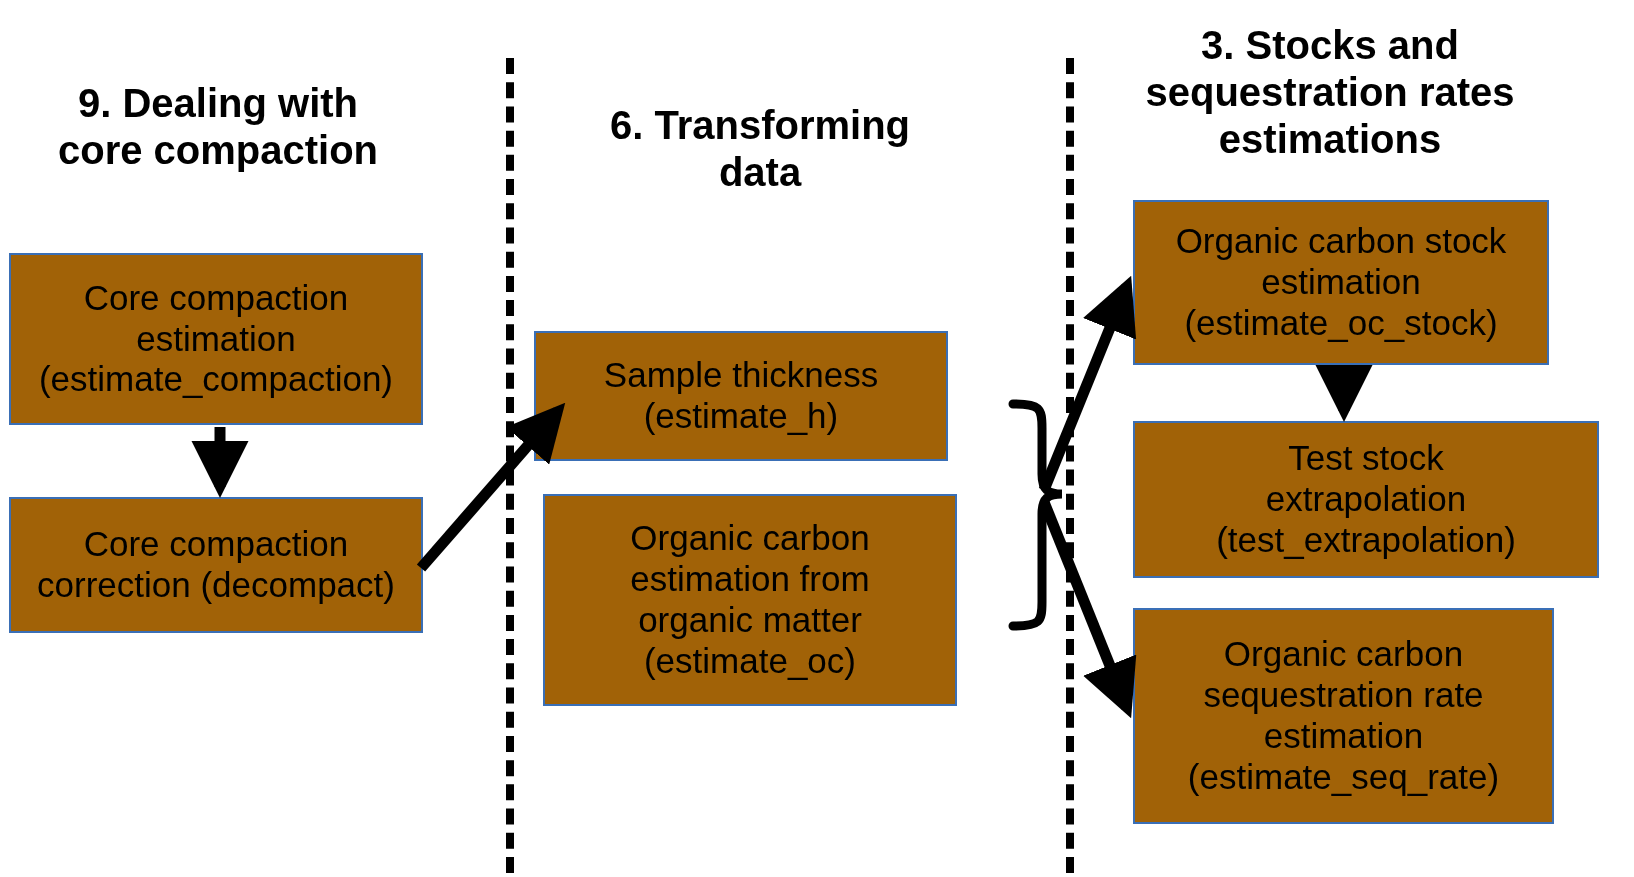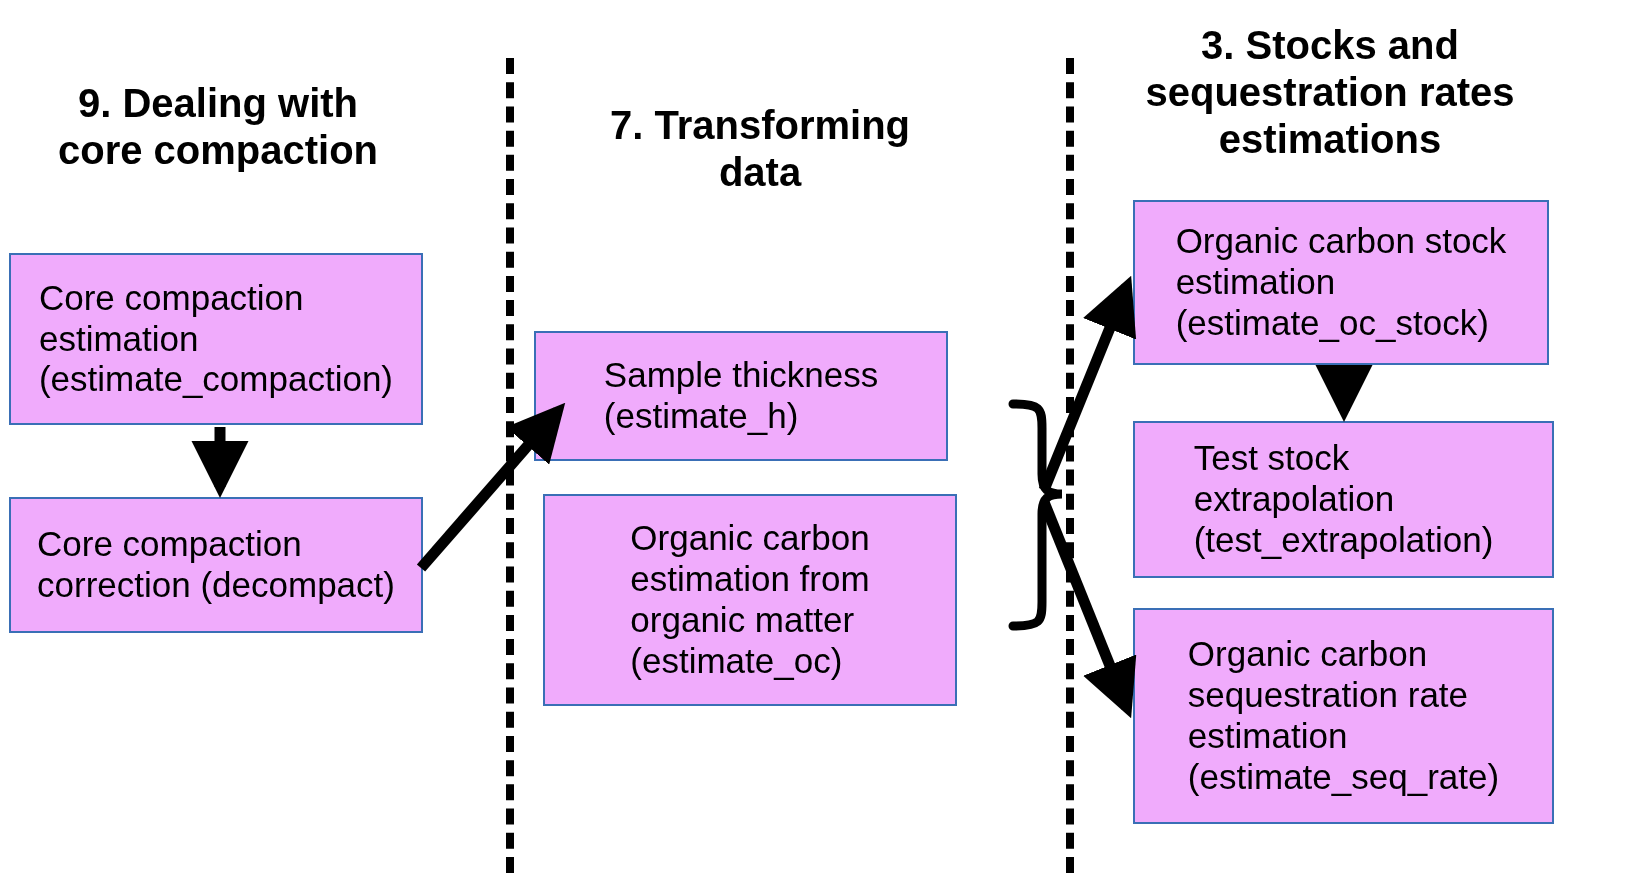--- a/index.html
+++ b/index.html
@@ -20,25 +20,26 @@
     font-weight: bold;
     font-size: 40px;
     line-height: 1.18;
     color: #000000;
     text-align: center;
     white-space: pre-line;
   }
   .node {
     position: absolute;
     box-sizing: border-box;
-    background: #f0abfc;
+    background: #a16207;
     border: 2px solid #3A6FB6;
     color: #000000;
     font-size: 35px;
     line-height: 1.17;
+    text-align: center;
     display: flex;
     align-items: center;
     justify-content: center;
     white-space: pre-line;
     padding: 2px 6px;
   }
   .divider {
     position: absolute;
     border-left: 8px dashed #000000;
     width: 0;
@@ -52,21 +53,21 @@
     pointer-events: none;
   }
 </style>
 </head>
 <body>
 
 <div id="canvas">
 
   <div class="col-title" style="left:28px; top:80px; width:380px;">9. Dealing with
 core compaction</div>
-  <div class="col-title" style="left:565px; top:102px; width:390px;">7. Transforming
+  <div class="col-title" style="left:565px; top:102px; width:390px;">6. Transforming
 data</div>
   <div class="col-title" style="left:1080px; top:22px; width:500px;">3. Stocks and
 sequestration rates
 estimations</div>
 
   <div class="divider" style="left:506px; top:58px; height:815px;"></div>
   <div class="divider" style="left:1066px; top:58px; height:815px;"></div>
 
   <div class="node" style="left:9px; top:253px; width:414px; height:172px;">Core compaction
 estimation
@@ -77,21 +78,21 @@
   <div class="node" style="left:534px; top:331px; width:414px; height:130px;">Sample thickness
 (estimate_h)</div>
   <div class="node" style="left:543px; top:494px; width:414px; height:212px;">Organic carbon
 estimation from
 organic matter
 (estimate_oc)</div>
 
   <div class="node" style="left:1133px; top:200px; width:416px; height:165px;">Organic carbon stock
 estimation
 (estimate_oc_stock)</div>
-  <div class="node" style="left:1133px; top:421px; width:421px; height:157px;">Test stock
+  <div class="node" style="left:1133px; top:421px; width:466px; height:157px;">Test stock
 extrapolation
 (test_extrapolation)</div>
   <div class="node" style="left:1133px; top:608px; width:421px; height:216px;">Organic carbon
 sequestration rate
 estimation
 (estimate_seq_rate)</div>
 
   <svg class="overlay" viewBox="0 0 1634 877">
     <defs>
       <marker id="arrowhead" markerWidth="5.2" markerHeight="5.2" refX="4.2" refY="2.6" orient="auto">

